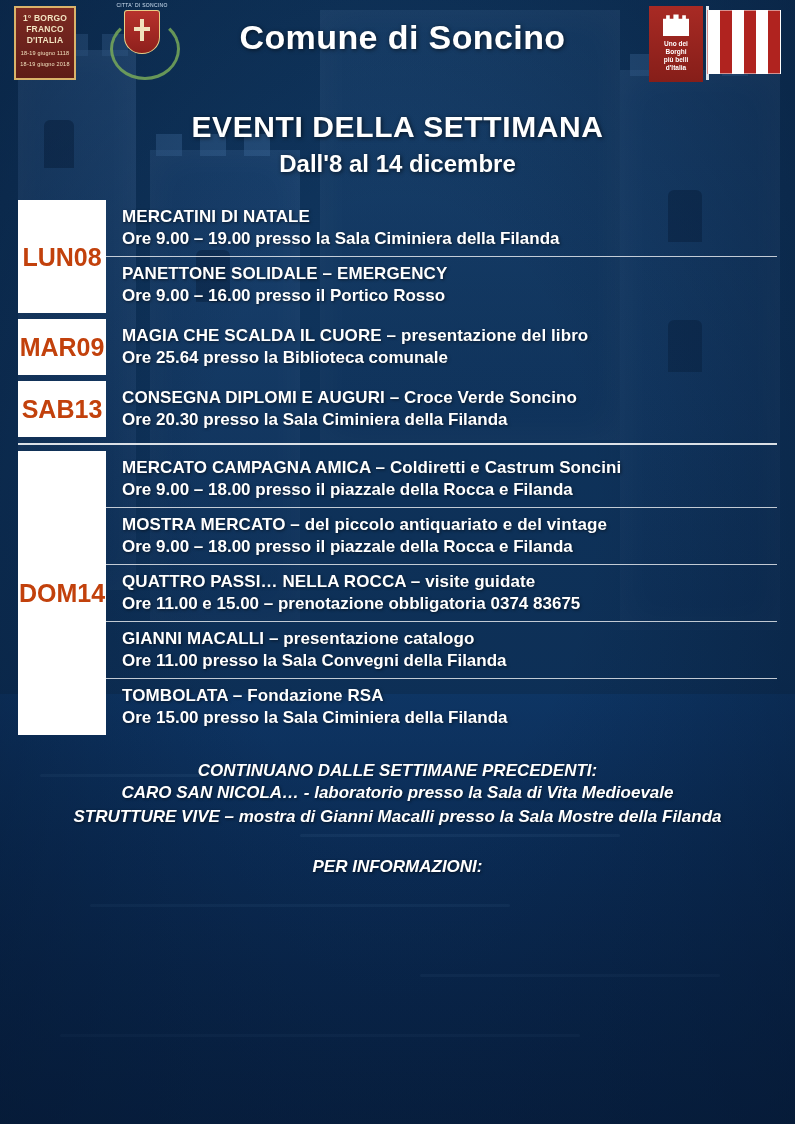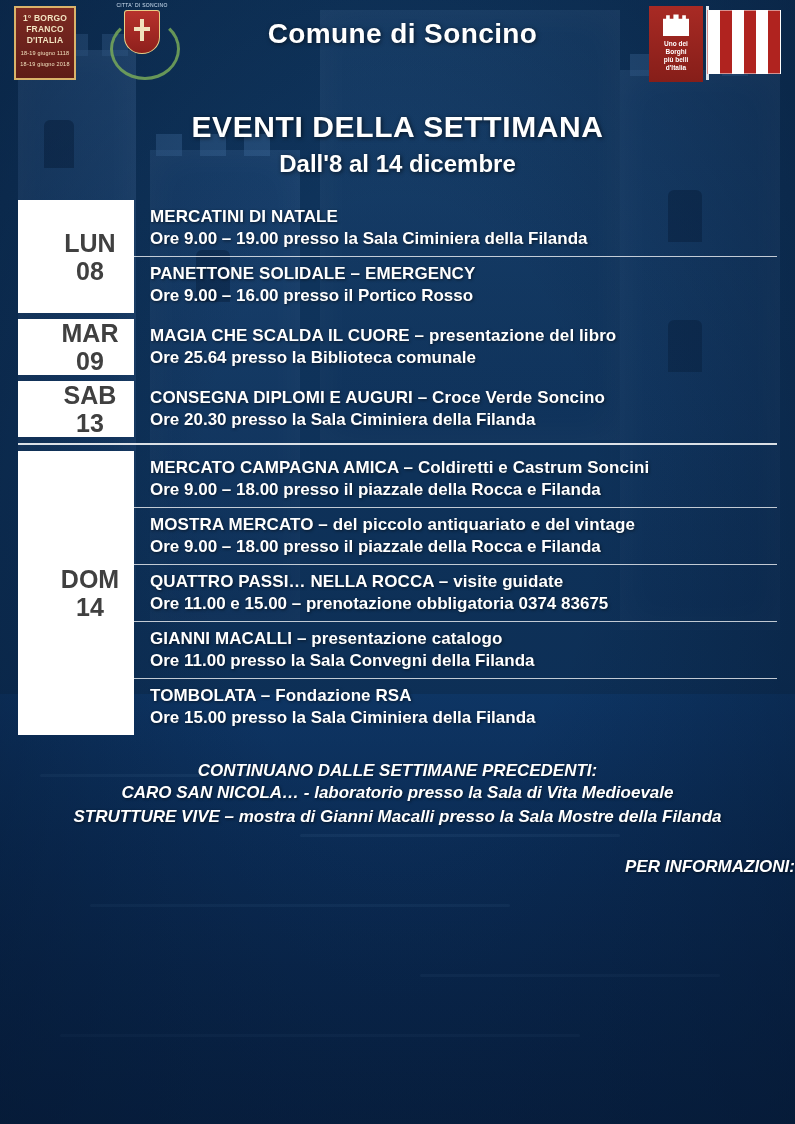--- a/index.html
+++ b/index.html
@@ -151,21 +151,21 @@
     width: 64px; height: 56px;
     border: 3px solid rgba(120,170,90,0.85);
     border-radius: 50%;
     border-top-color: transparent;
   }
   .title-main {
     position: absolute;
     left: 0; right: 16px; top: 18px;
     text-align: center;
     color: #ffffff;
-    font-size: 28px;
+    font-size: 34px;
     font-weight: bold;
     letter-spacing: .4px;
     text-shadow: 1px 1px 4px rgba(0,0,0,.6);
     margin-left: 26px;
   }
   .logo-borghi {
     position: absolute;
     right: 92px; top: 6px;
     width: 54px; height: 76px;
     background: linear-gradient(180deg,#a82a24 0%, #861e19 100%);
@@ -227,30 +227,28 @@
   }
   .day-group {
     display: flex;
     align-items: stretch;
     margin-bottom: 6px;
   }
   .day-cell {
     width: 88px;
     flex: 0 0 88px;
     background: #ffffff;
-    color: #404040;
+    color: #c2410c;
     font-weight: bold;
     font-size: 25px;
     line-height: 28px;
     display: flex;
-    flex-direction: column;
     align-items: center;
     justify-content: center;
     text-align: center;
-    padding-left: 28px;
   }
   .events {
     flex: 1 1 auto;
     display: flex;
     flex-direction: column;
     justify-content: center;
   }
   .event {
     padding: 7px 0 7px 16px;
     color: #ffffff;
@@ -290,21 +288,20 @@
   .footer .cont-line {
     font-size: 17px;
     font-weight: bold;
     line-height: 24px;
     padding: 0 22px;
   }
   .footer .info-title {
     margin-top: 28px;
     font-size: 17px;
     font-weight: bold;
-    text-align: right;
   }
   .footer .info-line {
     font-size: 17px;
     font-weight: bold;
     margin-top: 4px;
   }
 </style>
 </head>
 <body>
 

